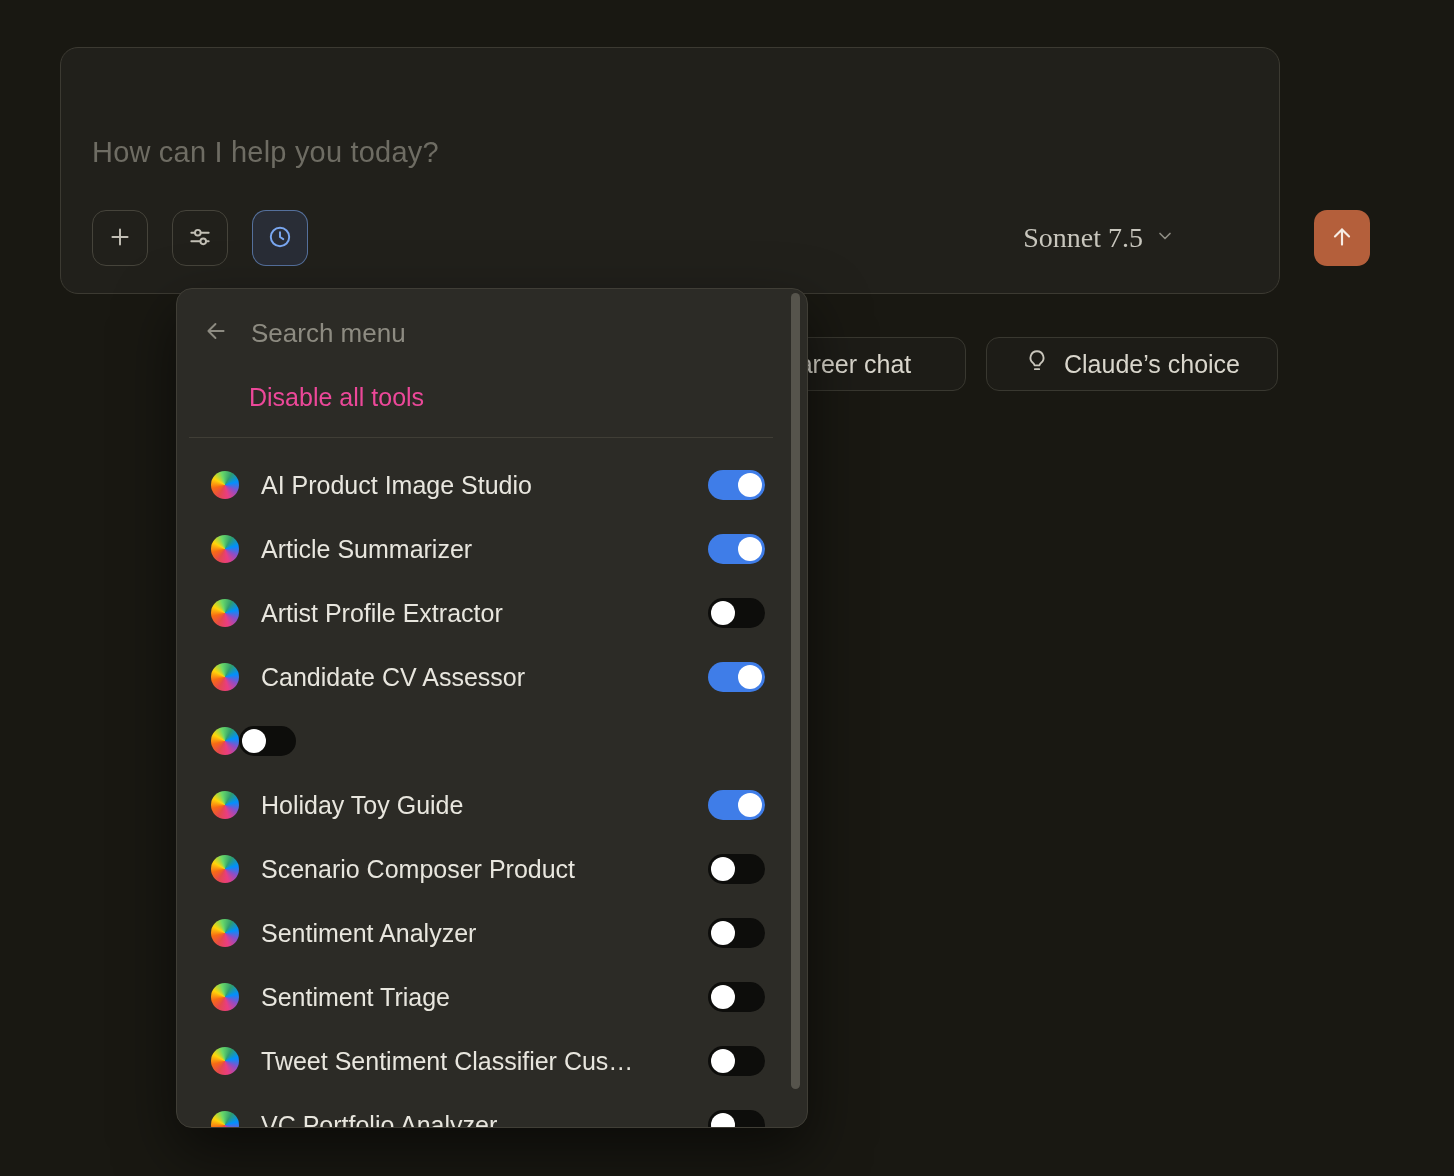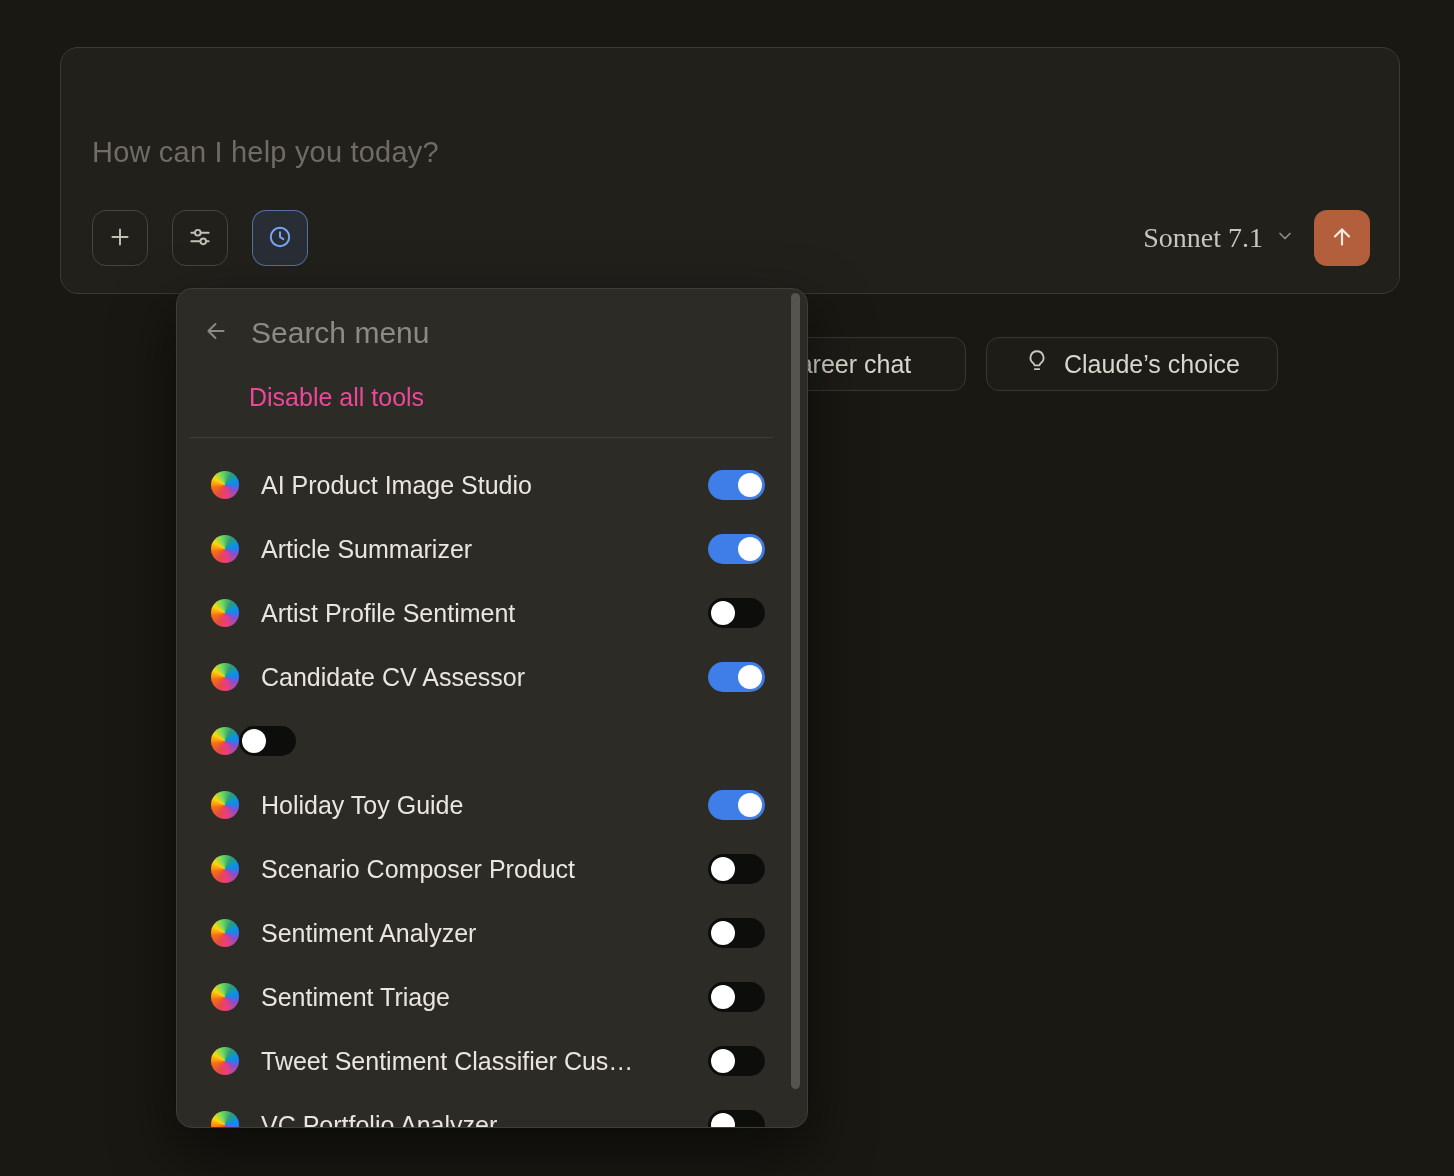--- a/index.html
+++ b/index.html
@@ -14,21 +14,21 @@
   }
   *{box-sizing:border-box;margin:0;padding:0;}
   html,body{background:var(--page-bg);}
   .page{
     position:relative;width:1454px;height:1176px;overflow:hidden;
     background:var(--page-bg);
     font-family:"Liberation Sans",sans-serif;
   }
   
   .composer{
-    position:absolute;left:60px;top:47px;width:1340px;height:247px;
+    position:absolute;left:60px;top:47px;width:1220px;height:247px;
     background:var(--composer-bg);
     border:1px solid var(--composer-border);
     border-radius:18px;z-index:2;text-align:center;
   }
   .placeholder{
     position:absolute;left:31px;top:88px;
     font-size:29px;color:#6e6c63;letter-spacing:.2px;
   }
   .tool-btn{
     position:absolute;top:162px;width:56px;height:56px;
@@ -75,21 +75,21 @@
     background:var(--menu-bg);
     border:1px solid #403e36;border-radius:16px;
     box-shadow:0 24px 60px rgba(0,0,0,0.55);
     z-index:5;overflow:hidden;
   }
   .back-row{
     position:absolute;left:26px;top:24px;height:40px;
     display:flex;align-items:center;gap:22px;cursor:pointer;
     color:#8d8b81;
   }
-  .back-row .back-label{font-size:30px;color:#8d8b81;}
+  .back-row .back-label{font-size:26px;color:#8d8b81;}
   .disable-all{
     position:absolute;left:72px;top:90px;height:36px;line-height:36px;
     font-size:25px;color:#ec4899;cursor:pointer;
   }
   .menu-divider{
     position:absolute;left:12px;top:148px;width:584px;height:1px;
     background:#403e36;
   }
   .tool-list{position:absolute;left:0;top:164px;width:604px;padding-left:12px;}
   .tool-row{
@@ -151,21 +151,21 @@
     <button class="tool-btn b3 active">
       <span>
         <svg width="26" height="26" viewBox="0 0 24 24" fill="none">
           <circle cx="12" cy="12" r="8.5" stroke="currentColor" stroke-width="1.8"></circle>
           <path d="M12 7.5V12l3 2" stroke="currentColor" stroke-width="1.8" stroke-linecap="round" stroke-linejoin="round"></path>
         </svg>
       </span>
     </button>
 
     <div class="model-selector">
-      <span class="model-name">Sonnet 7.1</span>
+      <span class="model-name">Sonnet 7.5</span>
       <span>
         <svg width="20" height="20" viewBox="0 0 24 24" fill="none">
           <path d="M6 9l6 6 6-6" stroke="currentColor" stroke-width="2" stroke-linecap="round" stroke-linejoin="round"></path>
         </svg>
       </span>
     </div>
 
     <button class="send-btn">
       <span>
         <svg width="26" height="26" viewBox="0 0 24 24" fill="none">
@@ -215,21 +215,21 @@
   <div class="tool-row">
     <span class="tool-icon"></span>
     <span class="tool-label">Article Summarizer</span>
     <span class="toggle on" role="switch" aria-checked="true">
       <span class="knob"></span>
     </span>
   </div>
 
   <div class="tool-row">
     <span class="tool-icon"></span>
-    <span class="tool-label">Artist Profile Sentiment</span>
+    <span class="tool-label">Artist Profile Extractor</span>
     <span class="toggle off" role="switch" aria-checked="false">
       <span class="knob"></span>
     </span>
   </div>
 
   <div class="tool-row">
     <span class="tool-icon"></span>
     <span class="tool-label">Candidate CV Assessor</span>
     <span class="toggle on" role="switch" aria-checked="true">
       <span class="knob"></span>

